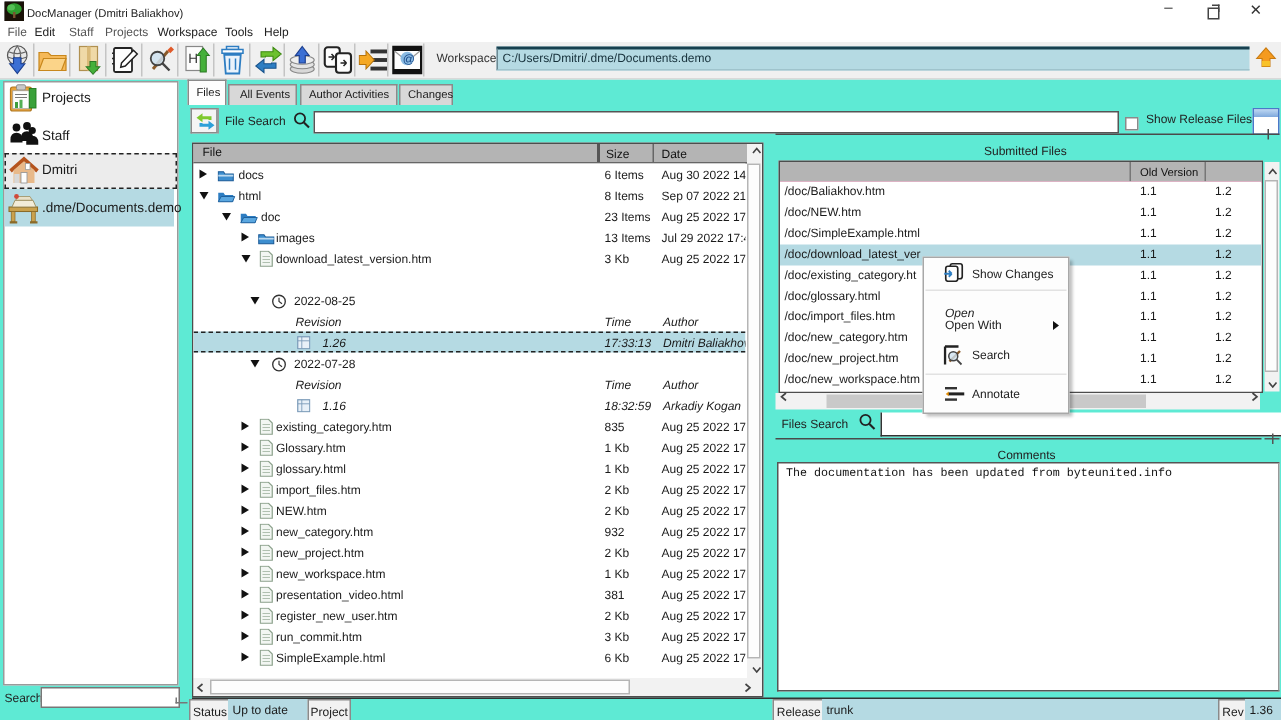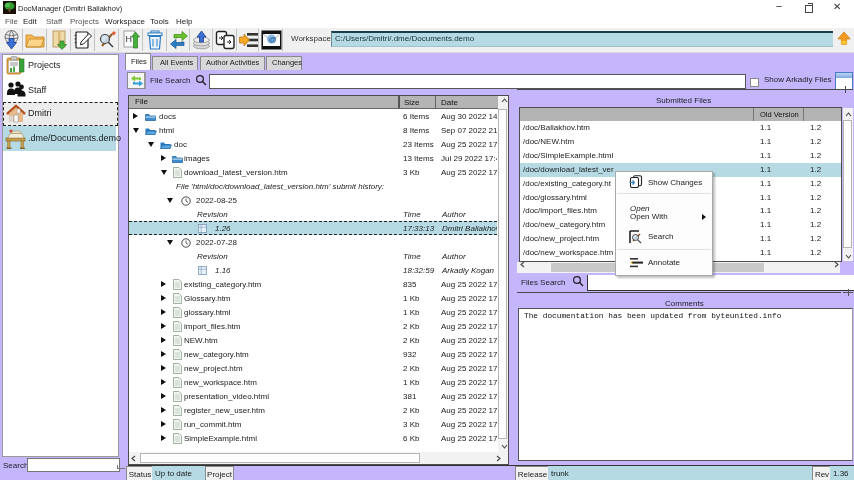--- a/index.html
+++ b/index.html
@@ -1,16 +1,16 @@
 <!DOCTYPE html>
 <html><head>
 <meta charset="utf-8">
 <style>
 html,body{margin:0;padding:0;}
-#root{position:relative;width:854px;height:480px;background:#c4b5fd;overflow:hidden;
+#root{position:relative;width:854px;height:480px;background:#5eead4;overflow:hidden;
   font-family:"Liberation Sans",sans-serif;font-size:8px;color:#1a1a1a;}
 .ab{position:absolute;}
 .ic{position:absolute;}
 .lbl{position:absolute;white-space:nowrap;}
 .blue{background:#b5dae3;}
 .hdr{background:#b4b4b4;}
 .sbl{position:absolute;background:#f2f2f2;border:1px solid #8a8a8a;display:flex;align-items:center;justify-content:center;white-space:nowrap;}
 .sbf{position:absolute;background:#b5dae3;display:flex;align-items:center;white-space:nowrap;padding-left:3px;}
 .tri-r{width:0;height:0;border-top:3.5px solid transparent;border-bottom:3.5px solid transparent;border-left:5px solid #111;position:absolute;}
 .tri-d{width:0;height:0;border-left:3.5px solid transparent;border-right:3.5px solid transparent;border-top:5px solid #111;position:absolute;}
@@ -215,21 +215,21 @@
     <path d="M11 6 L11 3.5 L5 3.5 L5 1.5 L1 4.5 L5 7.5 L5 5.5 L9 5.5 L9 6 Z" fill="#7ec92e"></path>
     <path d="M3 8 L3 10.5 L9 10.5 L9 12.5 L13 9.5 L9 6.5 L9 8.5 L5 8.5 L5 8 Z" fill="#2da0d8"></path>
   </svg>
   <div class="lbl" style="left:150px;top:76px;color:#222;">File Search</div>
   <svg class="ic" style="left:195px;top:74px;" width="12" height="12" viewBox="0 0 12 12">
     <circle cx="5" cy="5" r="3.4" fill="none" stroke="#222" stroke-width="1.2"></circle>
     <line x1="7.6" y1="7.6" x2="11" y2="11" stroke="#222" stroke-width="1.4"></line>
   </svg>
   <div class="ab" style="left:209px;top:74px;width:537px;height:15px;background:#fff;border:1px solid #555;box-sizing:border-box;"></div>
   <div class="ab" style="left:750px;top:78px;width:9px;height:9px;background:#fff;border:1px solid #8a8a8a;box-sizing:border-box;"></div>
-  <div class="lbl" style="left:764px;top:75px;color:#222;">Show Arkadiy Files</div>
+  <div class="lbl" style="left:764px;top:75px;color:#222;">Show Release Files</div>
   <div class="ab" style="left:835px;top:72px;width:18px;height:18px;background:#fff;border:1px solid #4a78c8;box-sizing:border-box;">
     <div style="position:absolute;left:0;top:0;width:100%;height:5px;background:linear-gradient(#bcd6f2,#7ea8dc);"></div>
   </div>
 
   <div class="ab" style="left:128px;top:95px;width:381px;height:370px;background:#ffffff;border:1px solid #4d4d4d;box-sizing:border-box;"></div>
   <div class="ab hdr" style="left:129px;top:96px;width:369px;height:12px;border-bottom:1px solid #666;">
     <div class="lbl" style="left:6px;top:1px;color:#111;">File</div>
     <div class="lbl" style="left:275px;top:2px;color:#111;">Size</div>
     <div class="lbl" style="left:312px;top:2px;color:#111;">Date</div>
     <div class="ab" style="left:269px;top:0;width:2px;height:12px;background:#555;"></div>
@@ -271,21 +271,20 @@
     <div class="tri-d" style="left:32px;top:61px;"></div>
     <svg class="ic" style="left:44px;top:58px;" width="9" height="11" viewBox="0 0 9 11">
         <path d="M0.5 0.5 L6 0.5 L8.5 3 L8.5 10.5 L0.5 10.5 Z" fill="#f2f6f2" stroke="#8aa08a" stroke-width="0.8"></path>
         <line x1="2" y1="4" x2="7" y2="4" stroke="#b0c0b0" stroke-width="0.7"></line>
         <line x1="2" y1="6" x2="7" y2="6" stroke="#b0c0b0" stroke-width="0.7"></line>
         <line x1="2" y1="8" x2="7" y2="8" stroke="#b0c0b0" stroke-width="0.7"></line>
       </svg>
     <div class="lbl" style="left:55px;top:59px;">download_latest_version.htm</div>
     <div class="lbl" style="left:274px;top:59px;">3 Kb</div>
     <div class="lbl" style="left:312px;top:59px;">Aug 25 2022 17:3</div>
-    <div class="lbl" style="left:47px;top:73px;font-style:italic;color:#222;">File 'html/doc/download_latest_version.htm' submit history:</div>
     <div class="tri-d" style="left:38px;top:89px;"></div>
     <svg class="ic" style="left:52px;top:87px;" width="10" height="10" viewBox="0 0 10 10">
         <circle cx="5" cy="5" r="4.2" fill="#fff" stroke="#333" stroke-width="0.9"></circle>
         <path d="M5 2.5 L5 5 L7 6.5" fill="none" stroke="#333" stroke-width="0.8"></path>
       </svg>
     <div class="lbl" style="left:67px;top:87px;">2022-08-25</div>
     <div class="lbl" style="left:68px;top:101px;font-style:italic;">Revision</div>
     <div class="lbl" style="left:274px;top:101px;font-style:italic;">Time</div>
     <div class="lbl" style="left:313px;top:101px;font-style:italic;">Author</div>
     <div class="ab blue" style="left:0;top:112px;width:368px;height:14px;border-top:1px dashed #222;border-bottom:1px dashed #222;box-sizing:border-box;"></div>

